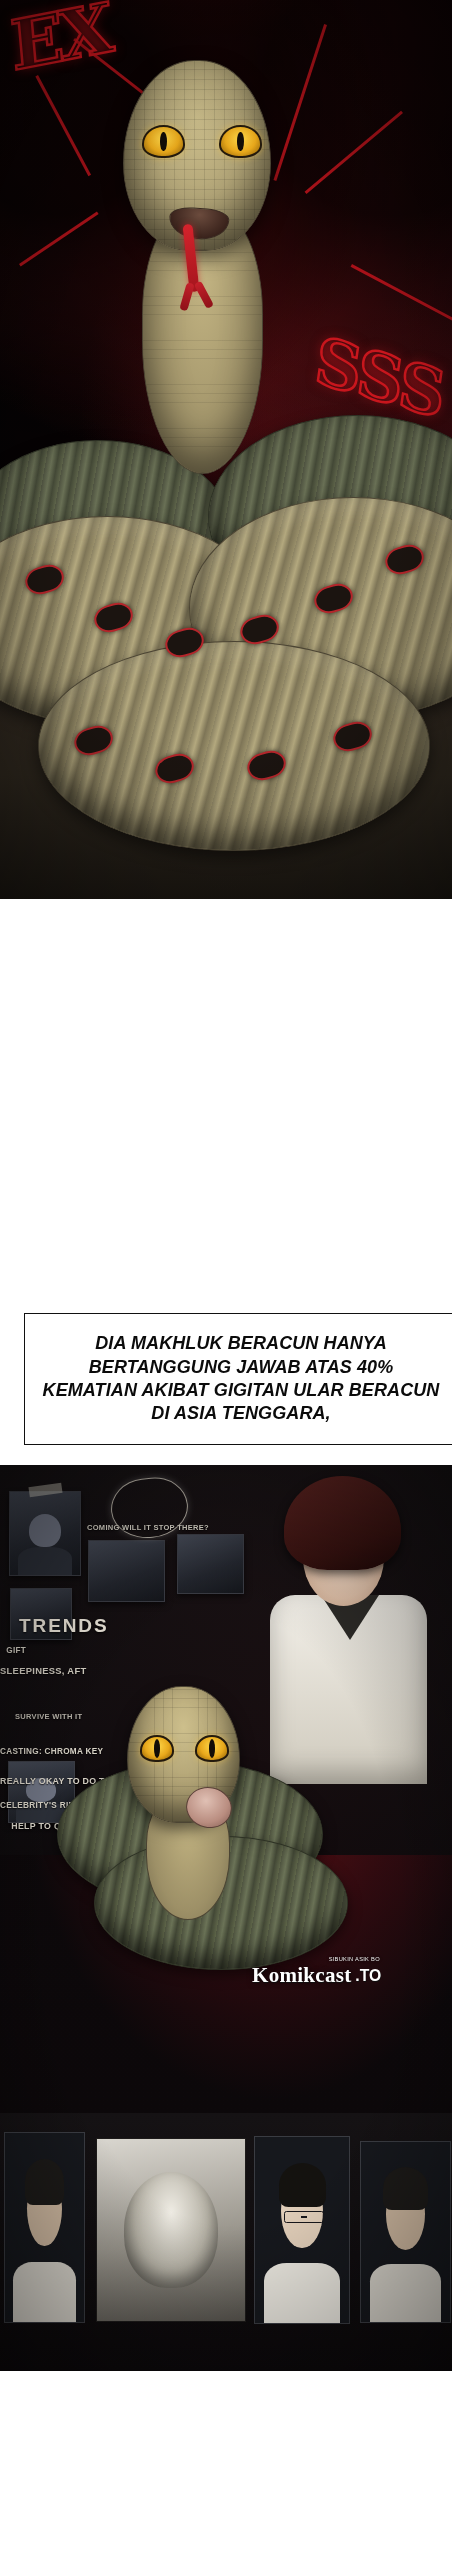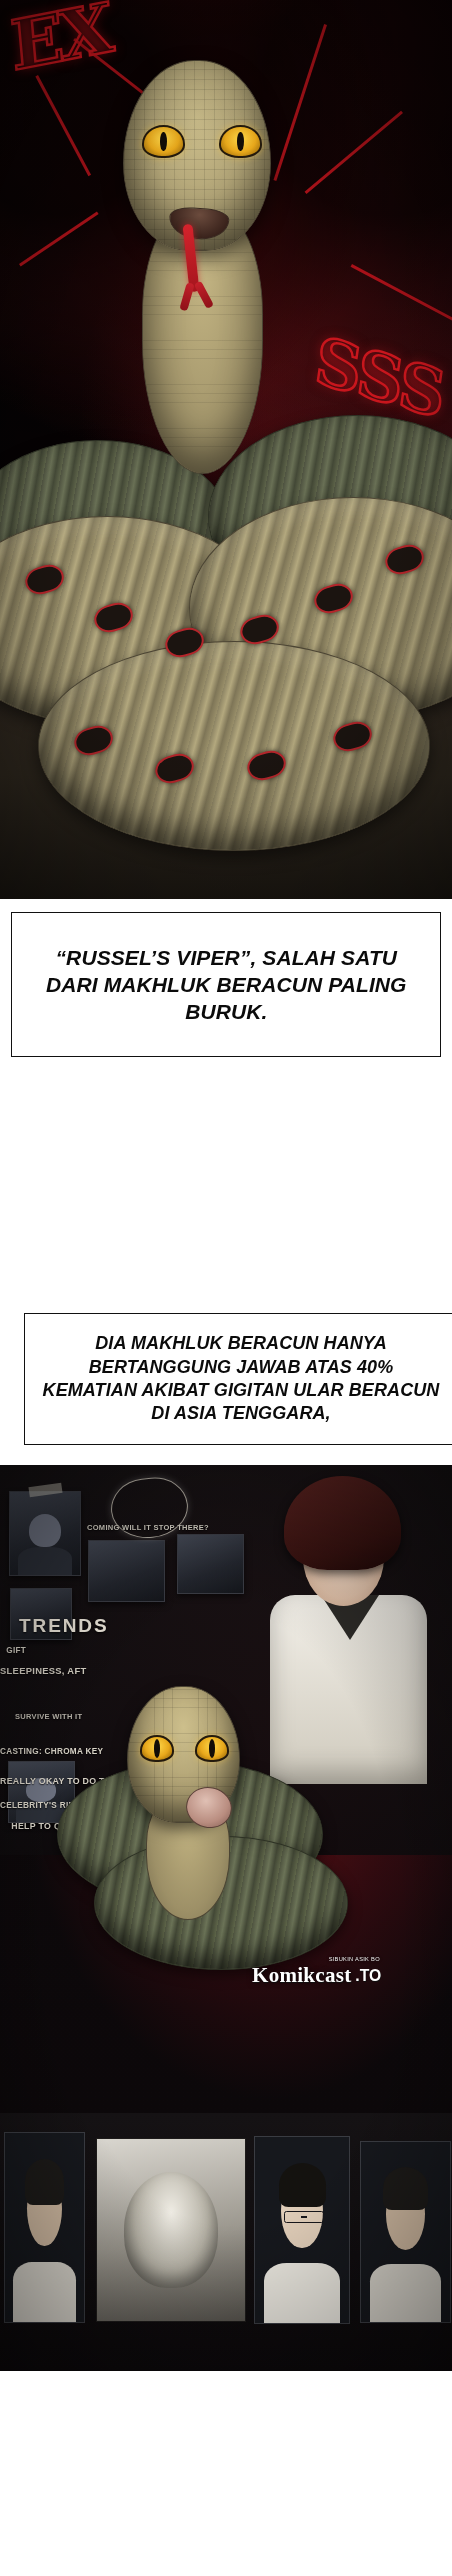--- a/index.html
+++ b/index.html
@@ -496,23 +496,20 @@
       </div>
     <div class="mouth"></div>
     <div class="tongue"></div>
 
     <div class="sfx-left">EX</div>
     <div class="sfx-right">SSS</div>
 
     <div class="vignette"></div>
   </div>
 
-  <div class="caption cap1">
-    <p>“RUSSEL’S VIPER”, SALAH SATU DARI MAKHLUK BERACUN PALING BURUK.</p>
-  </div>
 
   <div class="gap-white" style="top:1057px; height:257px;"></div>
 
   <div class="caption cap2">
     <p>DIA MAKHLUK BERACUN HANYA BERTANGGUNG JAWAB ATAS 40% KEMATIAN AKIBAT GIGITAN ULAR BERACUN DI ASIA TENGGARA,</p>
   </div>
 
   <div class="panel2">
     <div class="p2-bg"></div>
     <div class="board"></div>

